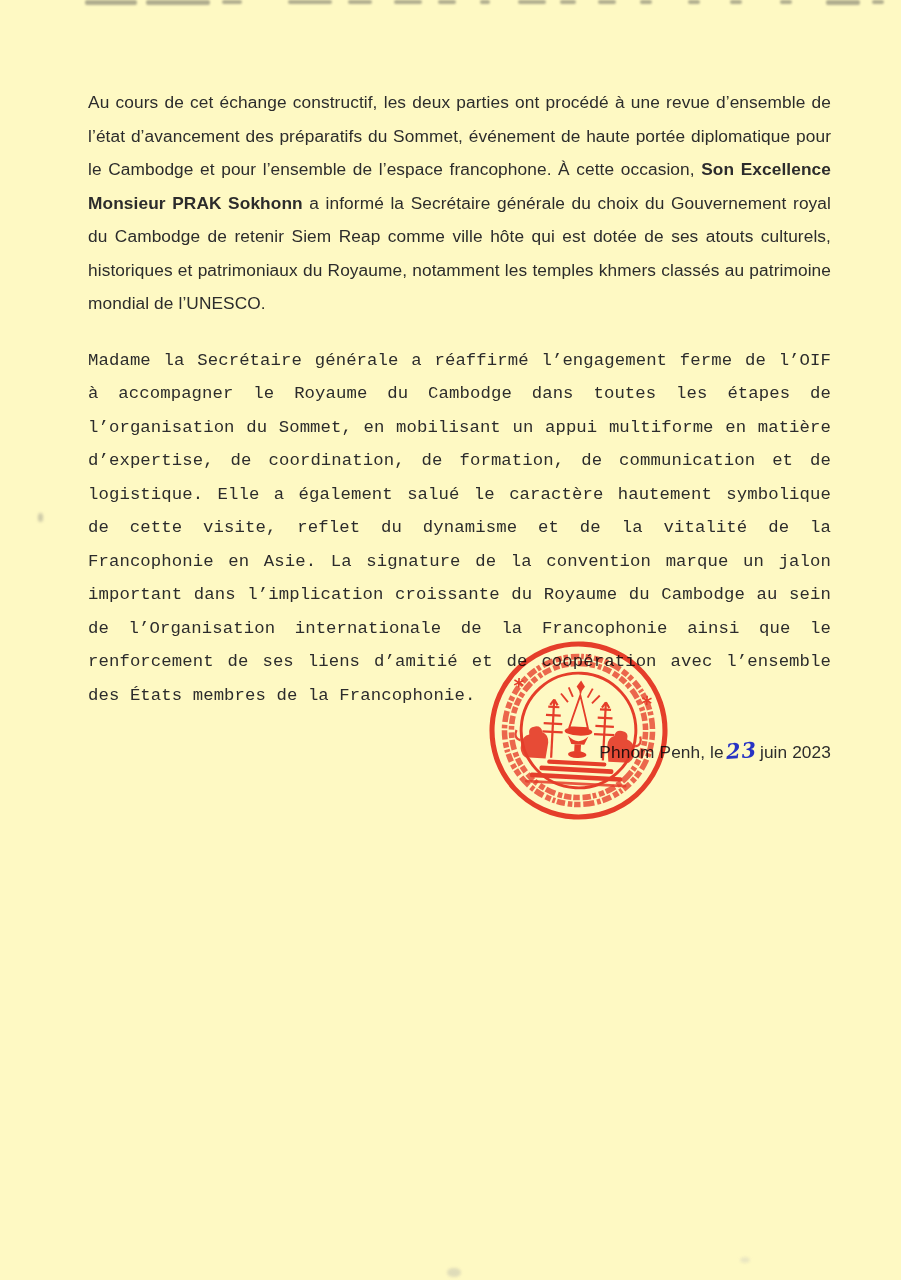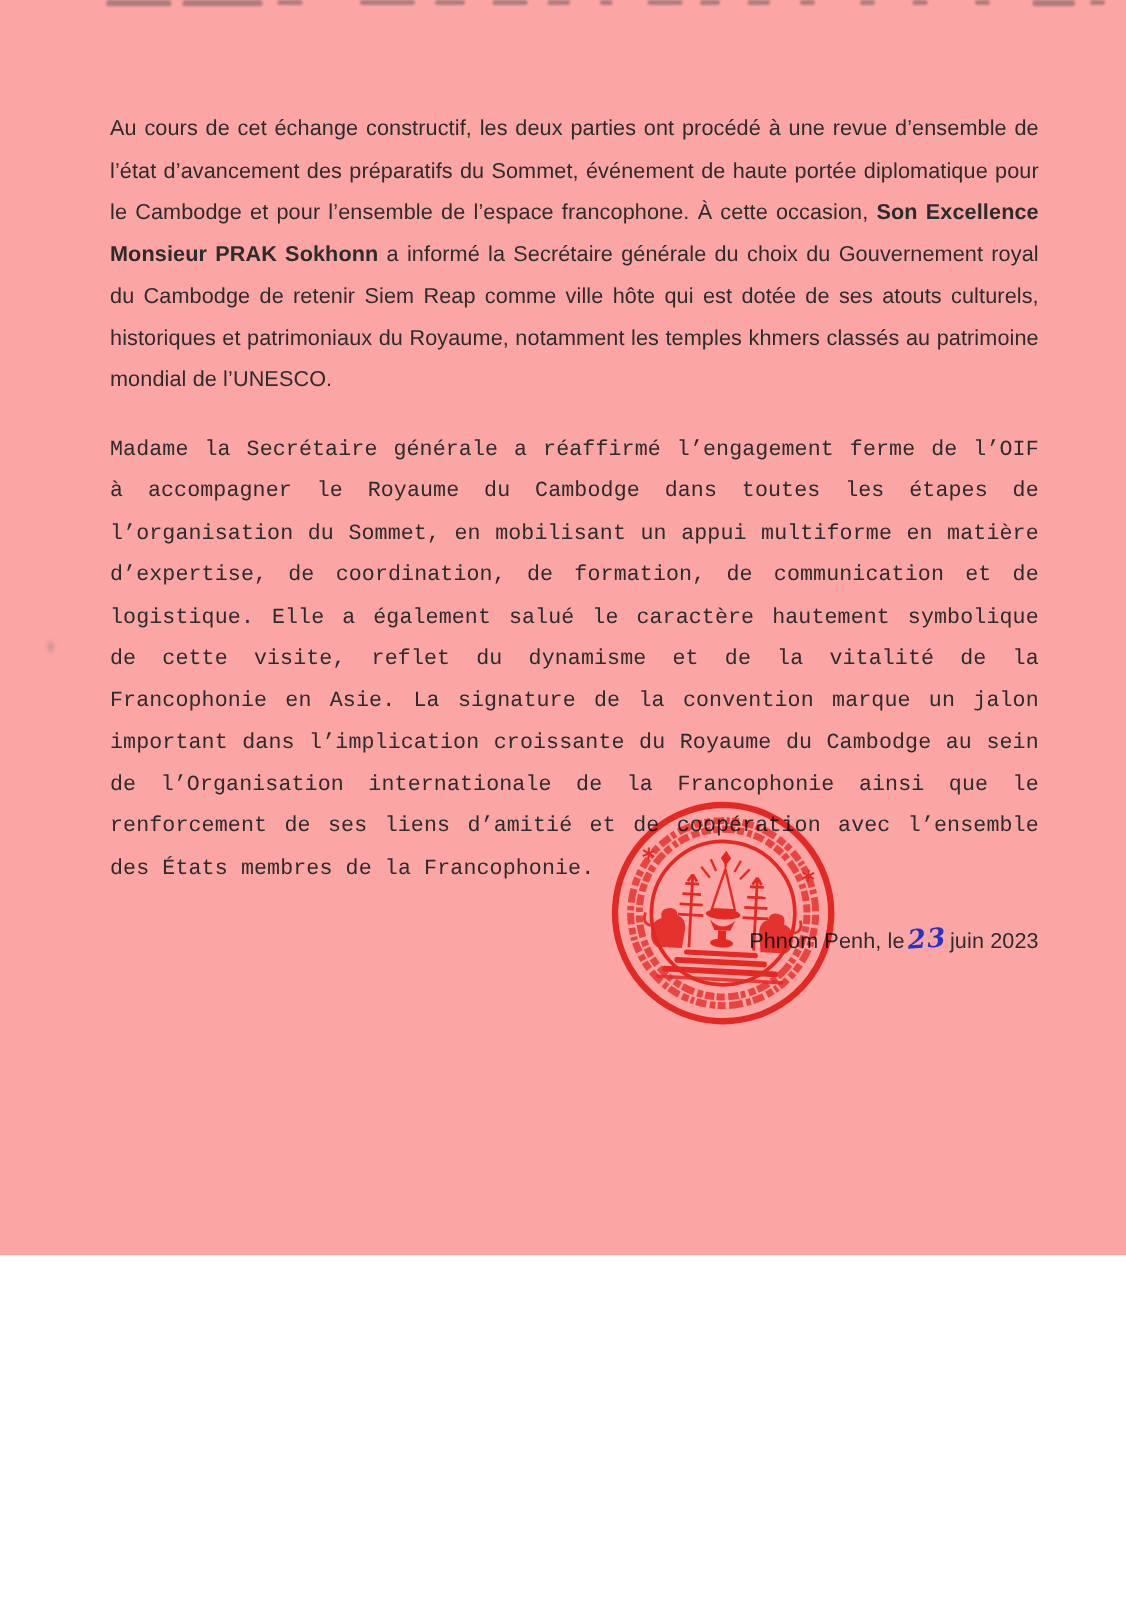--- a/index.html
+++ b/index.html
@@ -1,19 +1,19 @@
 <!DOCTYPE html>
 <html><head>
 <meta charset="utf-8">
 <style>
   html,body{margin:0;padding:0;background:#ffffff;}
   .page{
     position:relative;
-    width:901px;height:1004px;
-    background:#fca5a5;
+    width:901px;height:1280px;
+    background:#fef9c3;
     overflow:hidden;
     font-family:"Liberation Sans","DejaVu Sans",sans-serif;
   }
   
   .tm{position:absolute;top:0;height:4px;background:rgba(70,70,70,.42);
       filter:blur(1px);border-radius:2px;}
   
   .content{
     position:absolute;left:88px;top:86px;width:743px;
     color:#2c2c2c;

